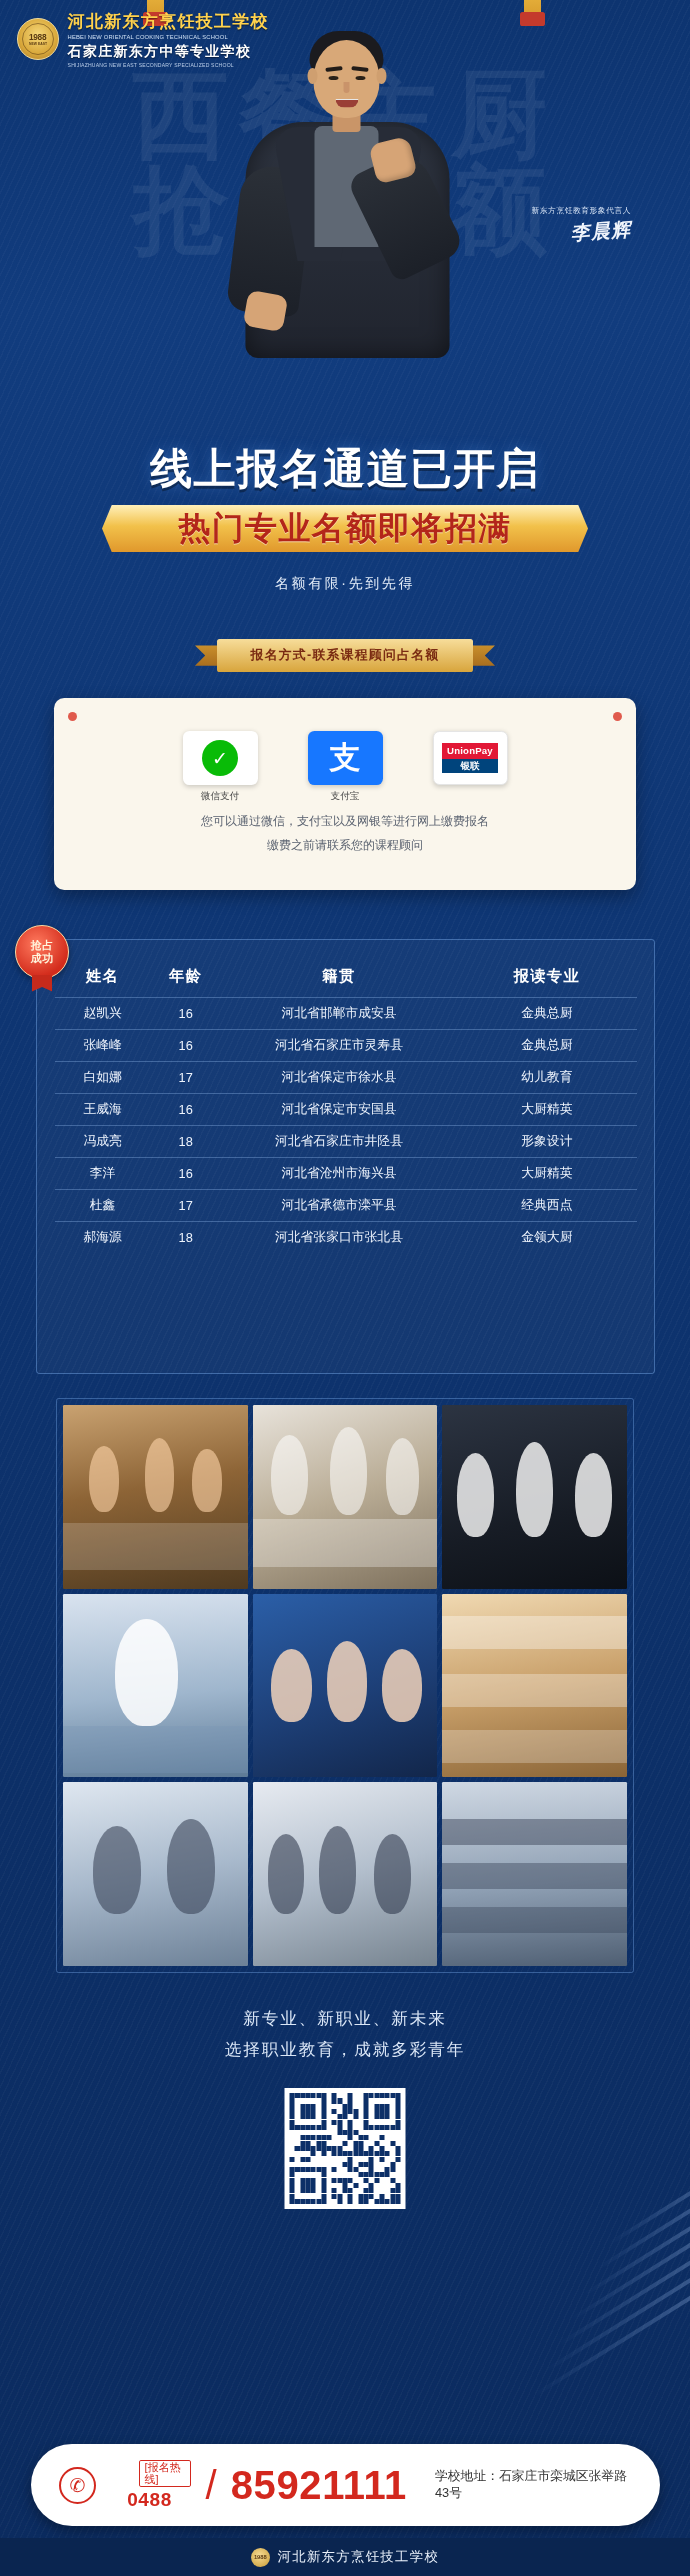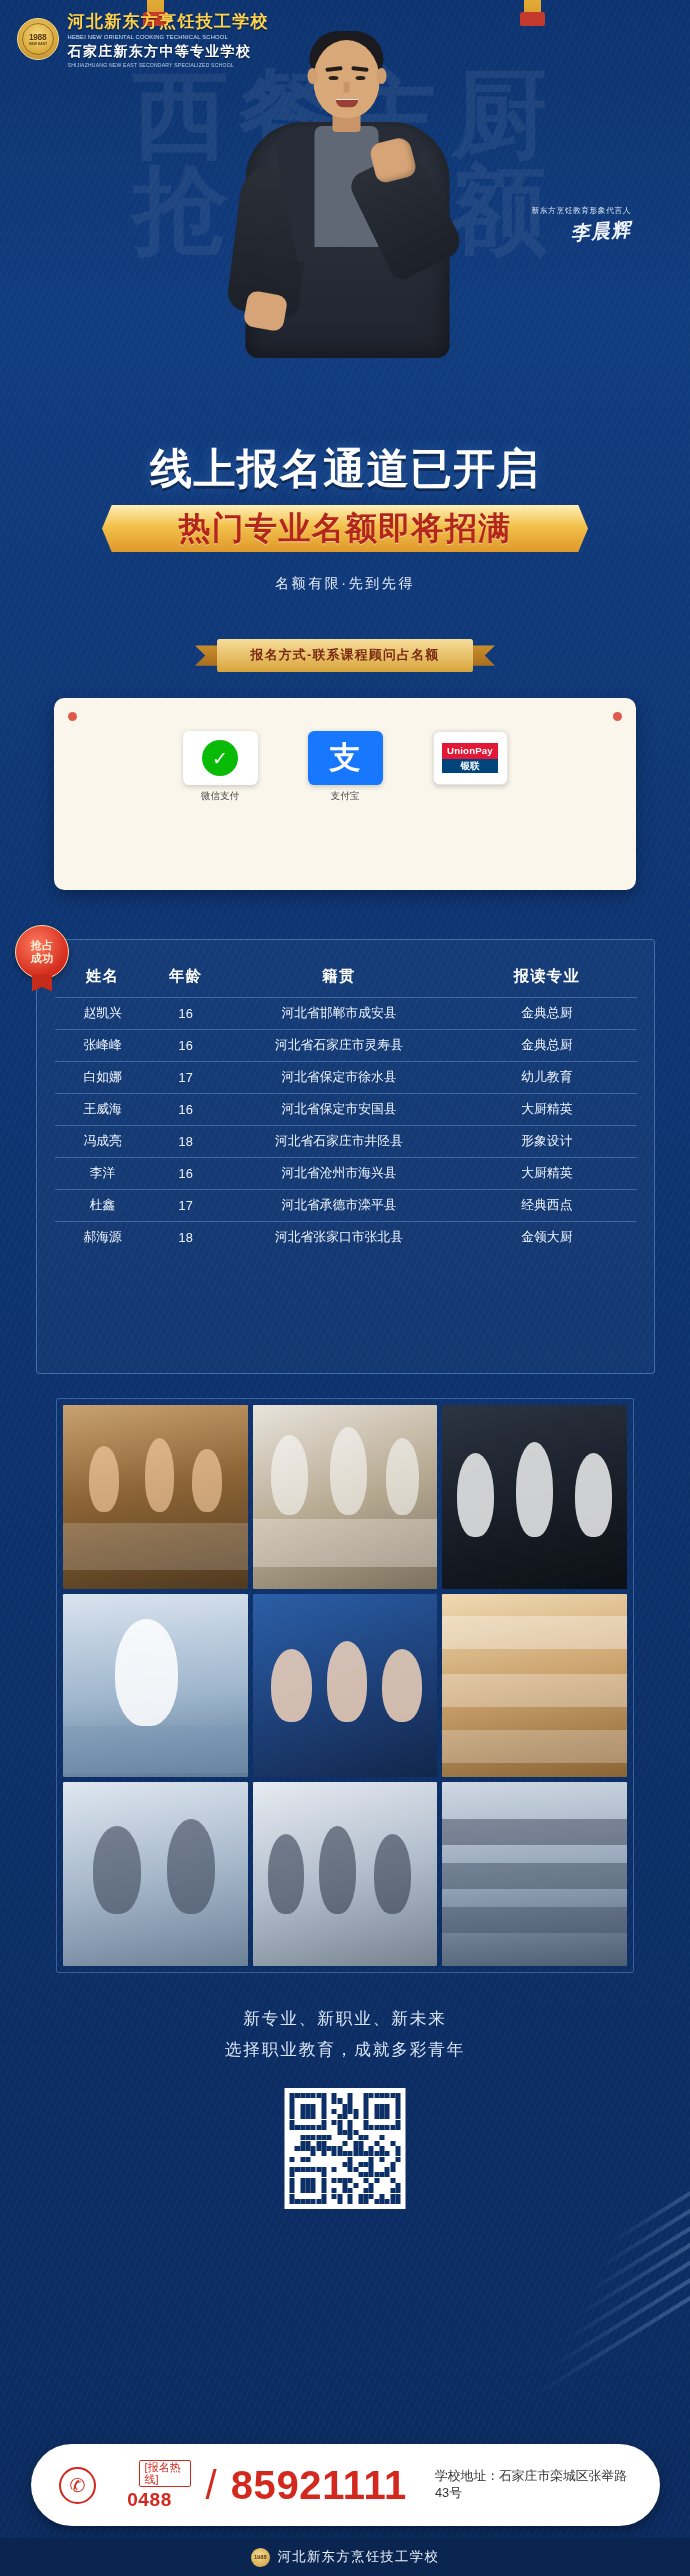--- a/index.html
+++ b/index.html
@@ -442,20 +442,24 @@
       </div>
       <div class="pay-item">
         <div class="pay-tile unionpay">
           <div class="up-box">
             <div class="up-top">UnionPay</div>
             <div class="up-bot">银联</div>
           </div>
         </div>
         <div class="pay-name" style="visibility:hidden">银联</div>
       </div>
+    </div>
+    <div class="pay-note">
+      <div>您可以通过微信，支付宝以及网银等进行网上缴费报名</div>
+      <div>缴费之前请联系您的课程顾问</div>
     </div>
   </div>
 
   <div class="seal">
     <div class="seal-tail"></div>
     <div class="seal-circle">
       <span>抢占</span>
       <span>成功</span>
     </div>
   </div>

